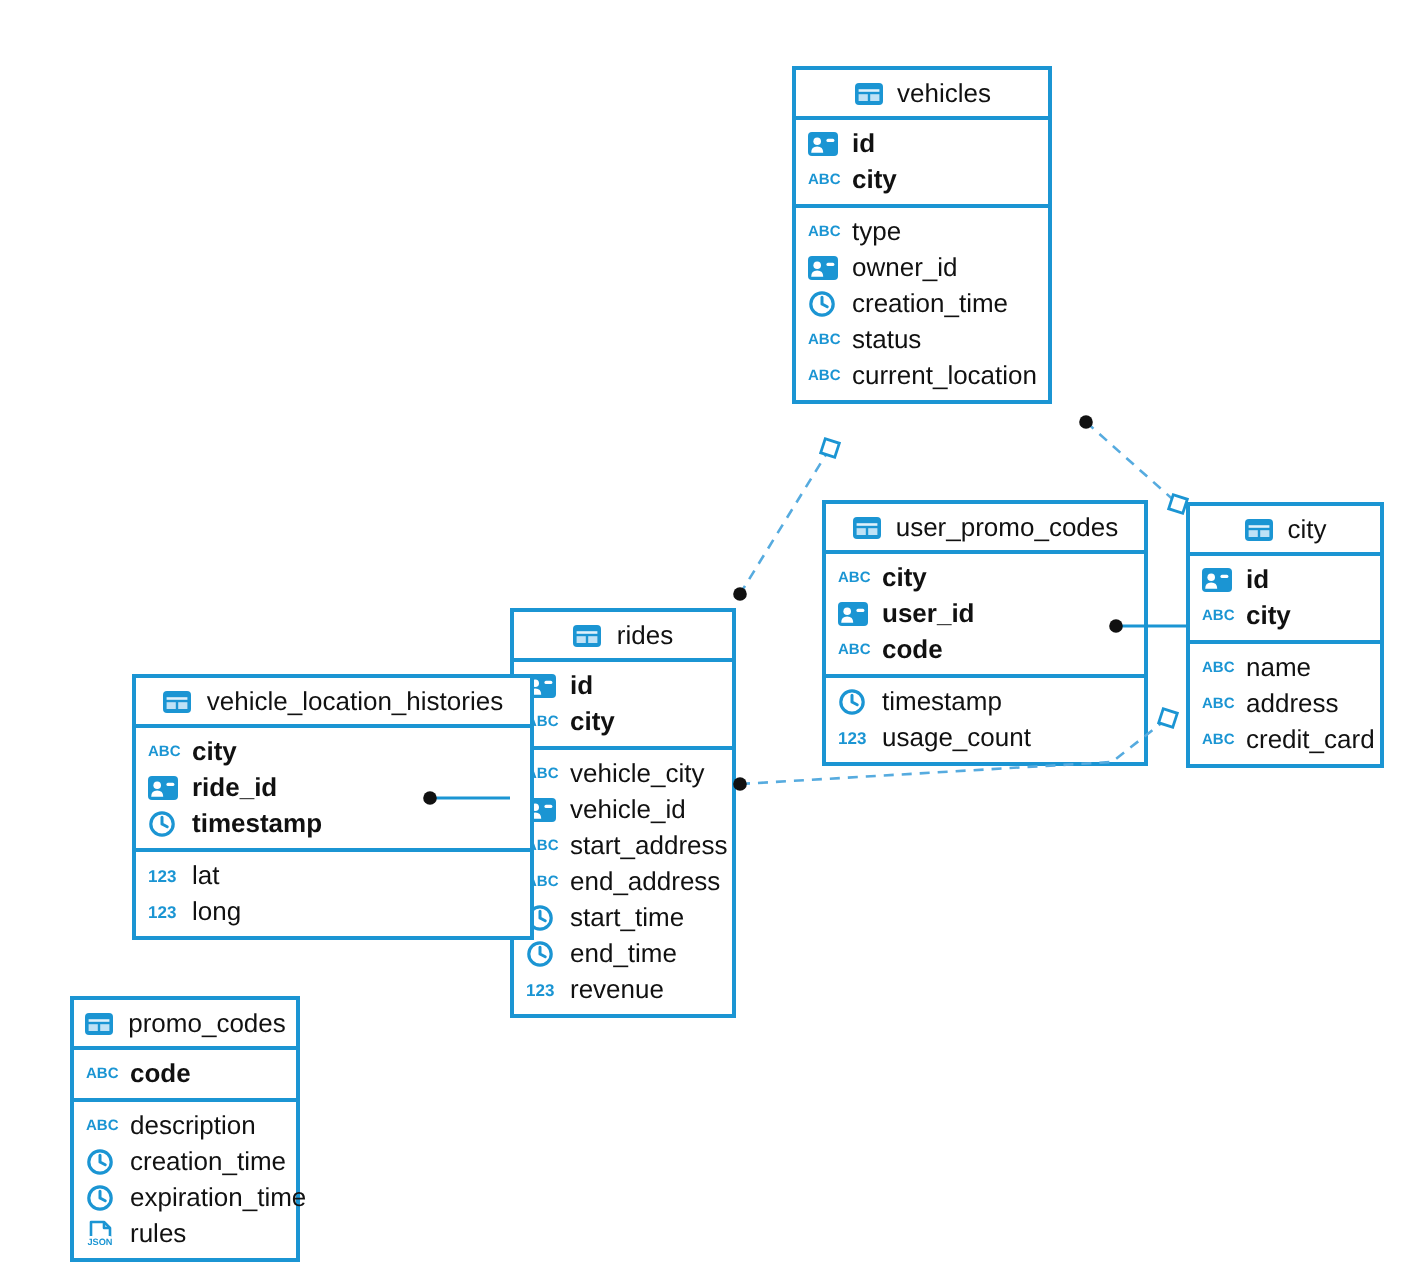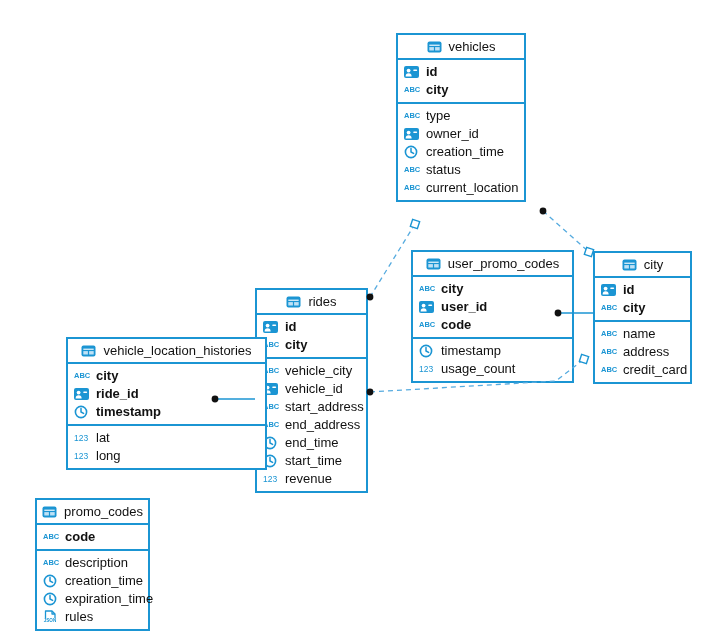--- a/index.html
+++ b/index.html
@@ -26,21 +26,21 @@
     padding:1px 6px;
     font-size:13px;color:#111;line-height:16px;
     white-space:nowrap;
   }
   .field-row.pk .field-label{font-weight:700;}
   .icon{width:17px;min-width:17px;display:inline-flex;align-items:center;justify-content:flex-start;}
   .glyph-icon{
     color:#1b95d3;font-weight:700;font-size:7.5px;letter-spacing:0px;
     font-family:"Liberation Sans", sans-serif;
   }
-  .glyph-icon.num{font-size:8.5px;font-weight:400;}
+  .glyph-icon.num{font-size:8.5px;font-weight:700;}
   #wires{position:absolute;left:0;top:0;z-index:2;pointer-events:none;}
 </style>
 </head>
 <body>
 
 <div id="canvas">
     <div class="table-card" style="left: 396px; top: 33px; width: 130px;">
       <div class="table-header">
         <span class="icon">
           <svg width="15" height="12" viewBox="0 0 15 12">
@@ -212,21 +212,21 @@
           <span class="field-label">address</span>
         </div>
         <div class="field-row">
           <span class="icon">
             <span class="glyph-icon">ABC</span>
           </span>
           <span class="field-label">credit_card</span>
         </div>
       </div>
     </div>
-    <div class="table-card" style="left: 255px; top: 288px; width: 113px;">
+    <div class="table-card" style="left: 255px; top: 304px; width: 113px;">
       <div class="table-header">
         <span class="icon">
           <svg width="15" height="12" viewBox="0 0 15 12">
             <rect x="0.5" y="0.5" width="14" height="11" rx="2" fill="#1b95d3"></rect>
             <rect x="2.3" y="3.6" width="10.4" height="1.3" fill="#dff1fb"></rect>
             <rect x="2.3" y="6.1" width="4.6" height="3.4" fill="#bfe2f6"></rect>
             <rect x="8.1" y="6.1" width="4.6" height="3.4" fill="#bfe2f6"></rect>
           </svg>
         </span>
         <span>rides</span>
@@ -280,30 +280,30 @@
           </span>
           <span class="field-label">end_address</span>
         </div>
         <div class="field-row">
           <span class="icon">
             <svg width="14" height="14" viewBox="0 0 14 14">
               <circle cx="7" cy="7" r="5.6" fill="none" stroke="#1b95d3" stroke-width="1.6"></circle>
               <path d="M7 7 L7 3.6 M7 7 L9.6 8.4" stroke="#1b95d3" stroke-width="1.5" stroke-linecap="round"></path>
             </svg>
           </span>
+          <span class="field-label">start_time</span>
+        </div>
+        <div class="field-row">
+          <span class="icon">
+            <svg width="14" height="14" viewBox="0 0 14 14">
+              <circle cx="7" cy="7" r="5.6" fill="none" stroke="#1b95d3" stroke-width="1.6"></circle>
+              <path d="M7 7 L7 3.6 M7 7 L9.6 8.4" stroke="#1b95d3" stroke-width="1.5" stroke-linecap="round"></path>
+            </svg>
+          </span>
           <span class="field-label">end_time</span>
-        </div>
-        <div class="field-row">
-          <span class="icon">
-            <svg width="14" height="14" viewBox="0 0 14 14">
-              <circle cx="7" cy="7" r="5.6" fill="none" stroke="#1b95d3" stroke-width="1.6"></circle>
-              <path d="M7 7 L7 3.6 M7 7 L9.6 8.4" stroke="#1b95d3" stroke-width="1.5" stroke-linecap="round"></path>
-            </svg>
-          </span>
-          <span class="field-label">start_time</span>
         </div>
         <div class="field-row">
           <span class="icon">
             <span class="glyph-icon num">123</span>
           </span>
           <span class="field-label">revenue</span>
         </div>
       </div>
     </div>
     <div class="table-card" style="left: 34px; top: 337px; width: 201px; margin-left: 32px;">

